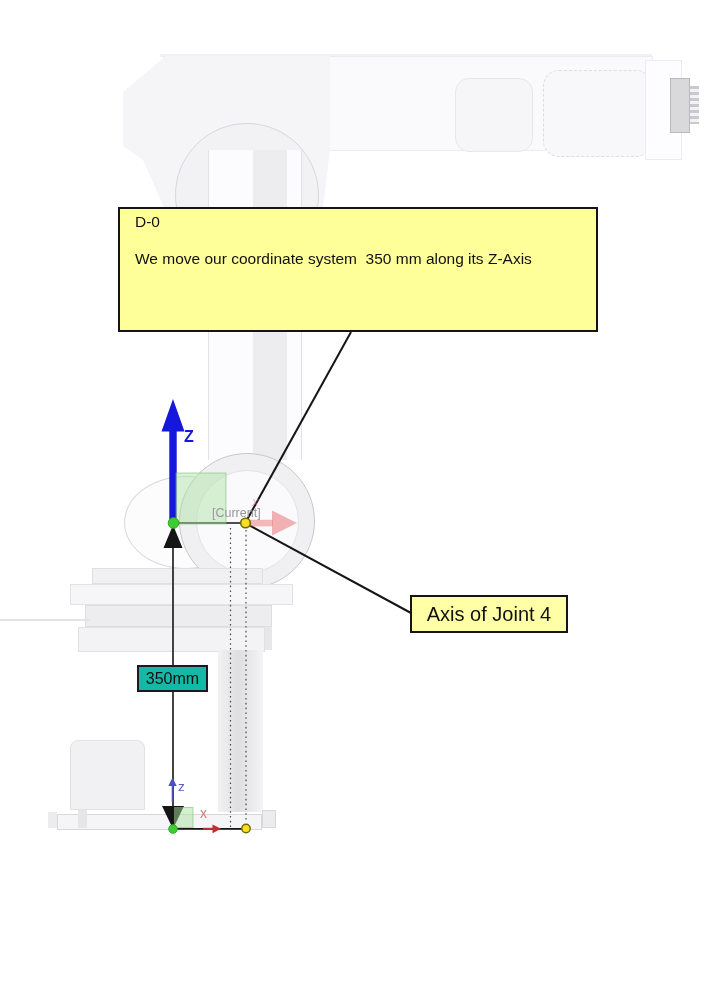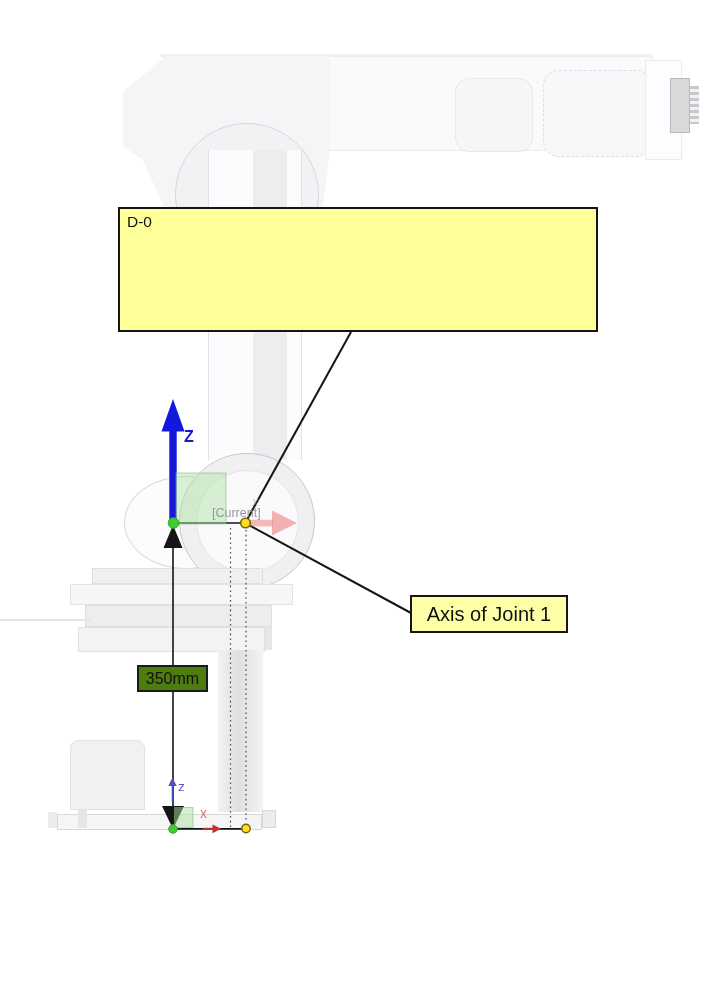--- a/index.html
+++ b/index.html
@@ -41,25 +41,25 @@
   .tab-l1{left:48px;top:812px;width:9px;height:16px;background:#ececef;}
   .tab-l2{left:78px;top:810px;width:9px;height:18px;background:#e6e6e9;}
   .tab-r{left:262px;top:810px;width:14px;height:18px;background:#ececef;border:1px solid #d8d8db;}
 
   
   #overlay{position:absolute;left:0;top:0;z-index:2;}
 
   
   .note-box{left:118px;top:207px;width:480px;height:125px;background:#ffff99;border:2px solid #151515;
             padding:4px 7px;font-size:15.5px;line-height:18.5px;z-index:3;}
-  .note-box .ln{white-space:pre;}
+  .note-box .ln{white-space:pre;margin-left:8px;}
   .note-box .sp{height:18.5px;}
   .axis-callout{left:410px;top:595px;width:158px;height:38px;background:#ffffa6;border:2px solid #151515;
                 font-size:20px;line-height:34px;text-align:center;z-index:3;}
-  .dim-callout{left:137px;top:665px;width:71px;height:27px;background:#4d7c0f;border:2px solid #1a1a1a;
+  .dim-callout{left:137px;top:665px;width:71px;height:27px;background:#14b8a6;border:2px solid #1a1a1a;
                font-size:16px;line-height:23px;text-align:center;z-index:3;}
   .z-top-label{left:184px;top:428px;color:#1418dc;font-weight:bold;font-size:16px;z-index:3;}
   .current-label{left:212px;top:506px;color:#98989a;font-size:12.5px;z-index:3;}
   .x-hint-label{left:252px;top:494px;color:rgba(225,130,130,.55);font-style:italic;font-size:13px;z-index:3;}
   .z-bottom-label{left:178px;top:779px;color:#5b5bc0;font-size:13.5px;z-index:3;}
   .x-bottom-label{left:200px;top:805px;color:rgba(210,90,90,.8);font-size:14px;z-index:3;}
 </style>
 </head>
 <body>
 
@@ -125,24 +125,25 @@
 
     <circle cx="173.5" cy="523" r="5.3" stroke="#33aa2a" stroke-width="1" fill="#3fcc33"></circle>
     <circle cx="173" cy="829" r="4.3" stroke="#33aa2a" stroke-width="1" fill="#3fcc33"></circle>
     <circle cx="245.5" cy="523" r="4.8" stroke="#6a6a00" stroke-width="1.6" fill="#ffdd22"></circle>
     <circle cx="246" cy="828.5" r="4.2" stroke="#6a6a00" stroke-width="1.4" fill="#ffdd22"></circle>
   </svg>
 
   <div class="abs note-box">
     <div class="ln">D-0</div>
     <div class="sp"></div>
+    <div class="ln">We move our coordinate system  350 mm along its Z-Axis</div>
     <div class="sp"></div>
   </div>
 
-  <div class="abs axis-callout">Axis of Joint 1</div>
+  <div class="abs axis-callout">Axis of Joint 4</div>
   <div class="abs dim-callout">350mm</div>
 
   <div class="abs z-top-label">Z</div>
   <div class="abs current-label">[Current]</div>
   <div class="abs x-hint-label">x</div>
   <div class="abs z-bottom-label">z</div>
   <div class="abs x-bottom-label">x</div>
 
 </div>
 

